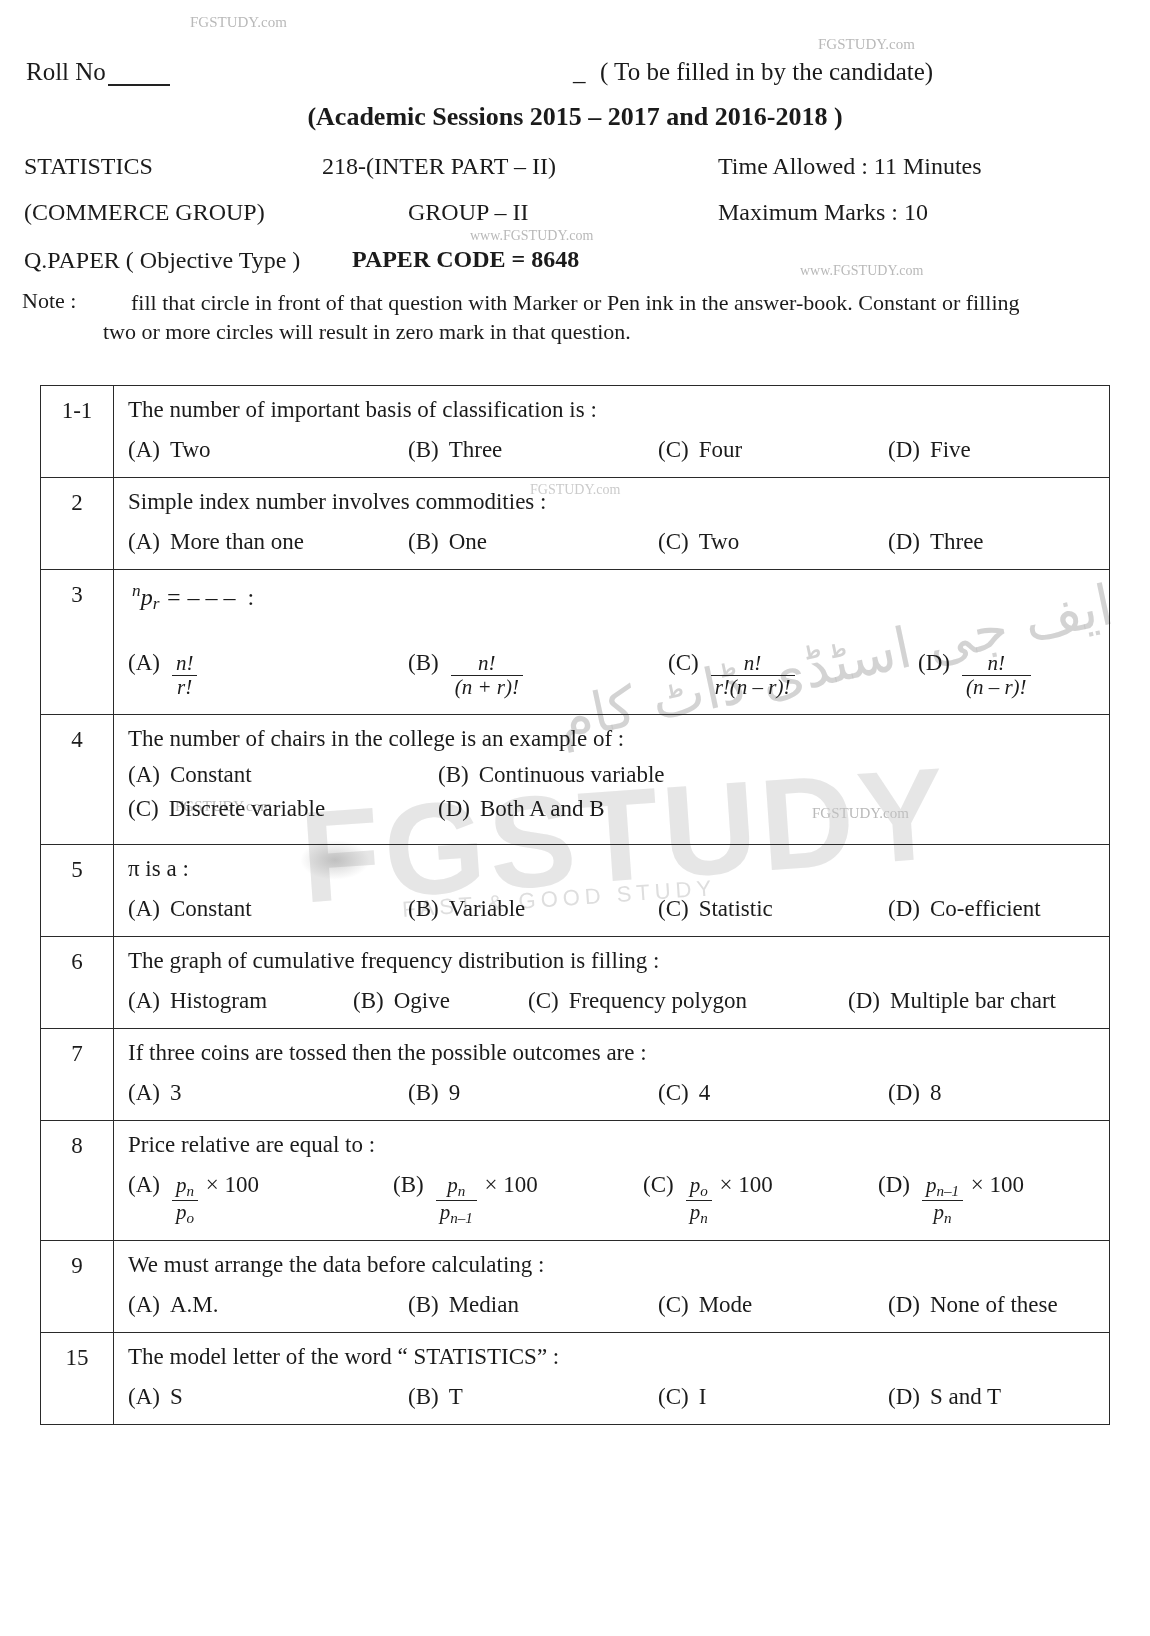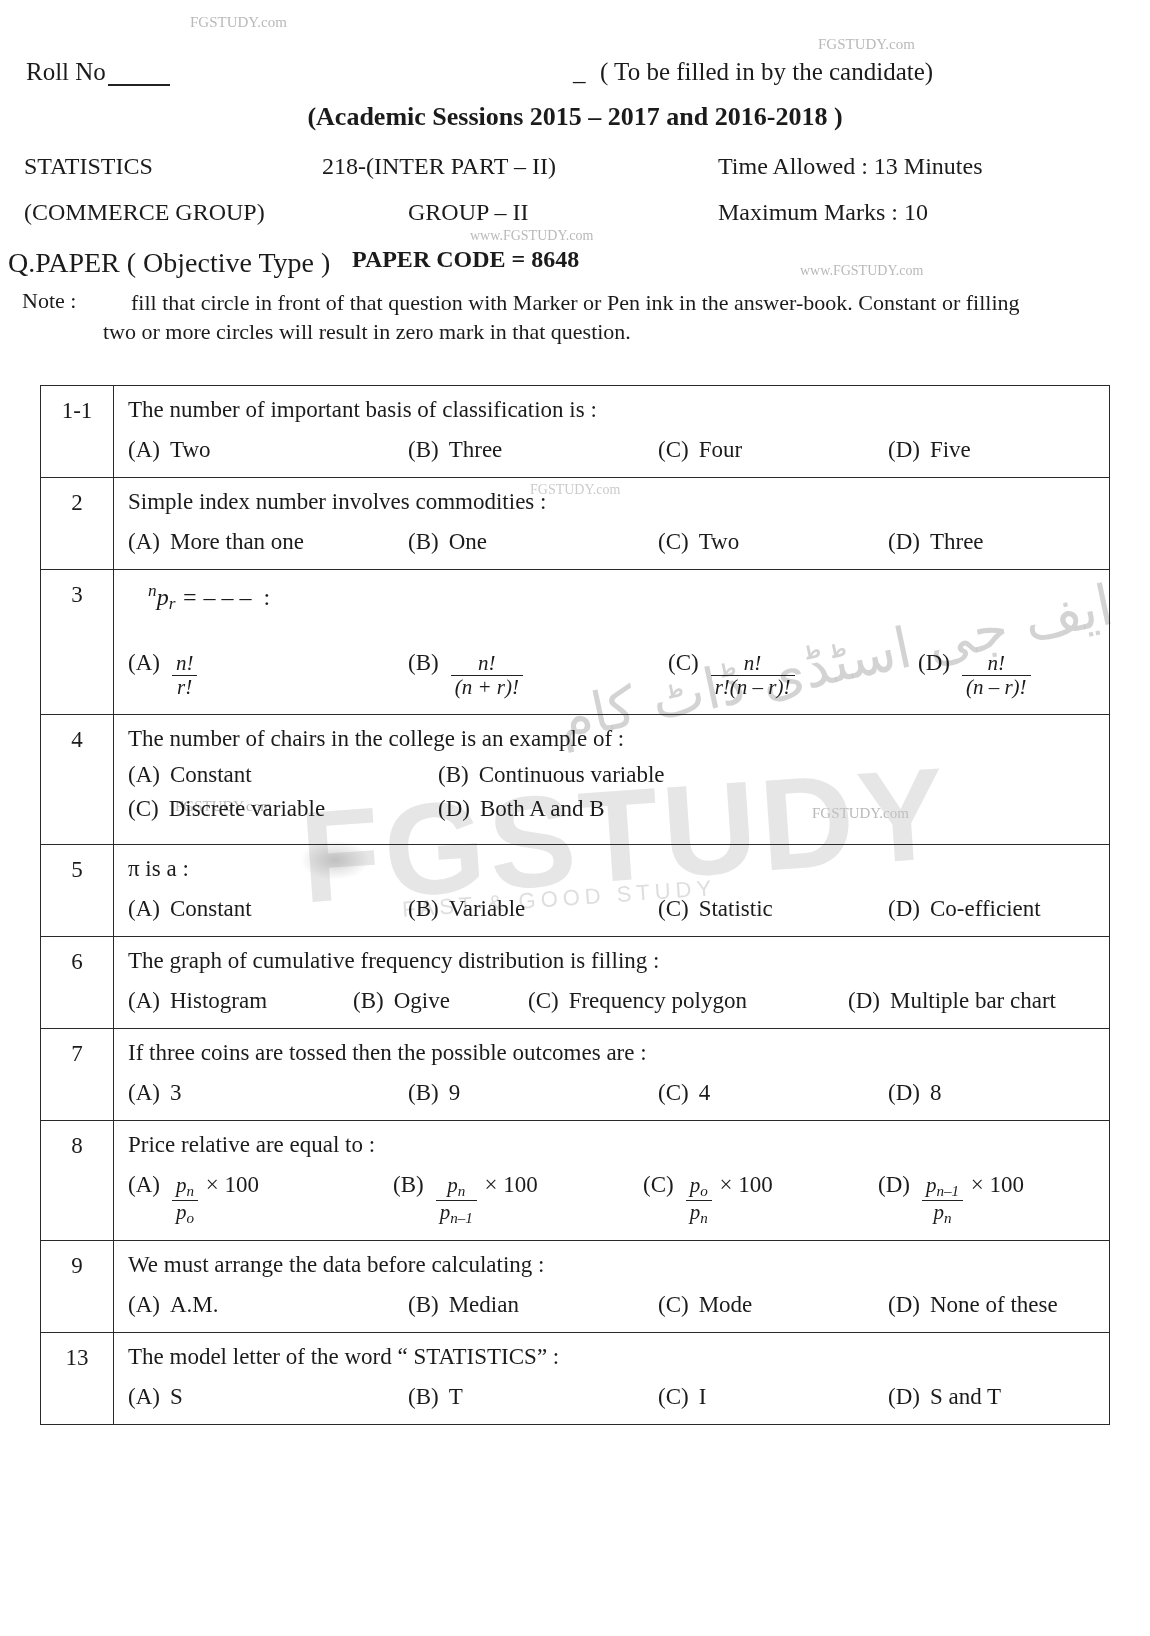--- a/index.html
+++ b/index.html
@@ -98,21 +98,21 @@
   .sessions {
     left: 0; top: 102px; width: 1150px; text-align: center;
     font-size: 26px; font-weight: bold;
   }
   .r2a { left: 24px; top: 153px; font-size: 24px; }
   .r2b { left: 322px; top: 153px; font-size: 24px; }
   .r2c { left: 718px; top: 153px; font-size: 24px; }
   .r3a { left: 24px; top: 199px; font-size: 24px; }
   .r3b { left: 408px; top: 199px; font-size: 24px; }
   .r3c { left: 718px; top: 199px; font-size: 24px; }
-  .r4a { left: 8px; top: 247px; font-size: 28px; }
+  .r4a { left: 24px; top: 247px; font-size: 24px; }
   .r4b { left: 352px; top: 246px; font-size: 24px; font-weight: bold; }
 
   .note-label { left: 22px; top: 288px; font-size: 22px; }
   .note-body {
     left: 103px; top: 288px; width: 980px; font-size: 22px; line-height: 1.32;
   }
   .note-body .l2 { display: block; text-indent: 28px; }
   .note-body .l3 { display: block; }
 
   
@@ -162,21 +162,21 @@
     display: inline-block;
     text-align: center;
     vertical-align: middle;
     font-style: italic;
     font-size: 21px;
     line-height: 1.12;
     margin: 0 2px;
   }
   .frac .num { display: block; padding: 0 4px; }
   .frac .den { display: block; border-top: 1.4px solid #222; padding: 0 4px; }
-  .inline-math { font-style: italic; margin-left: 16px; }
+  .inline-math { font-style: italic; }
   .sub { font-size: 0.72em; vertical-align: -0.25em; font-style: italic; }
   .sup { font-size: 0.72em; vertical-align: 0.5em; font-style: italic; }
   .mul { font-style: normal; }
 
   .npr { font-size: 24px; display: inline-block; margin-left: 4px; }
 </style>
 </head>
 <body>
 
 <div class="page">
@@ -195,21 +195,21 @@
 
   <div class="hdr roll-label">Roll No</div>
   <div class="roll-line"></div>
   <div class="hdr dash-right">_</div>
   <div class="hdr tofill">( To be filled in by the candidate)</div>
 
   <div class="hdr sessions">(Academic Sessions 2015 – 2017 and 2016-2018 )</div>
 
   <div class="hdr r2a">STATISTICS</div>
   <div class="hdr r2b">218-(INTER PART – II)</div>
-  <div class="hdr r2c">Time Allowed :  13 Minutes</div>
+  <div class="hdr r2c">Time Allowed :  11 Minutes</div>
 
   <div class="hdr r3a">(COMMERCE GROUP)</div>
   <div class="hdr r3b">GROUP – II</div>
   <div class="hdr r3c">Maximum Marks :  10</div>
 
   <div class="hdr r4a">Q.PAPER ( Objective Type )</div>
   <div class="hdr r4b">PAPER CODE  =  8648</div>
 
   <div class="hdr note-label">Note :</div>
   <div class="hdr note-body">
@@ -471,21 +471,21 @@
             </div>
             <div class="opt w-d">
               <span class="lab">(D)</span>
               <span class="val">None of these</span>
             </div>
           </div>
         </td>
       </tr>
 
       <tr>
-        <td class="qno">13</td>
+        <td class="qno">15</td>
         <td class="qbody">
           <span class="qtext">The model letter of the word “ STATISTICS”  :</span>
           <div class="opts">
             <div class="opt w-a">
               <span class="lab">(A)</span>
               <span class="val">S</span>
             </div>
             <div class="opt w-b">
               <span class="lab">(B)</span>
               <span class="val">T</span>

